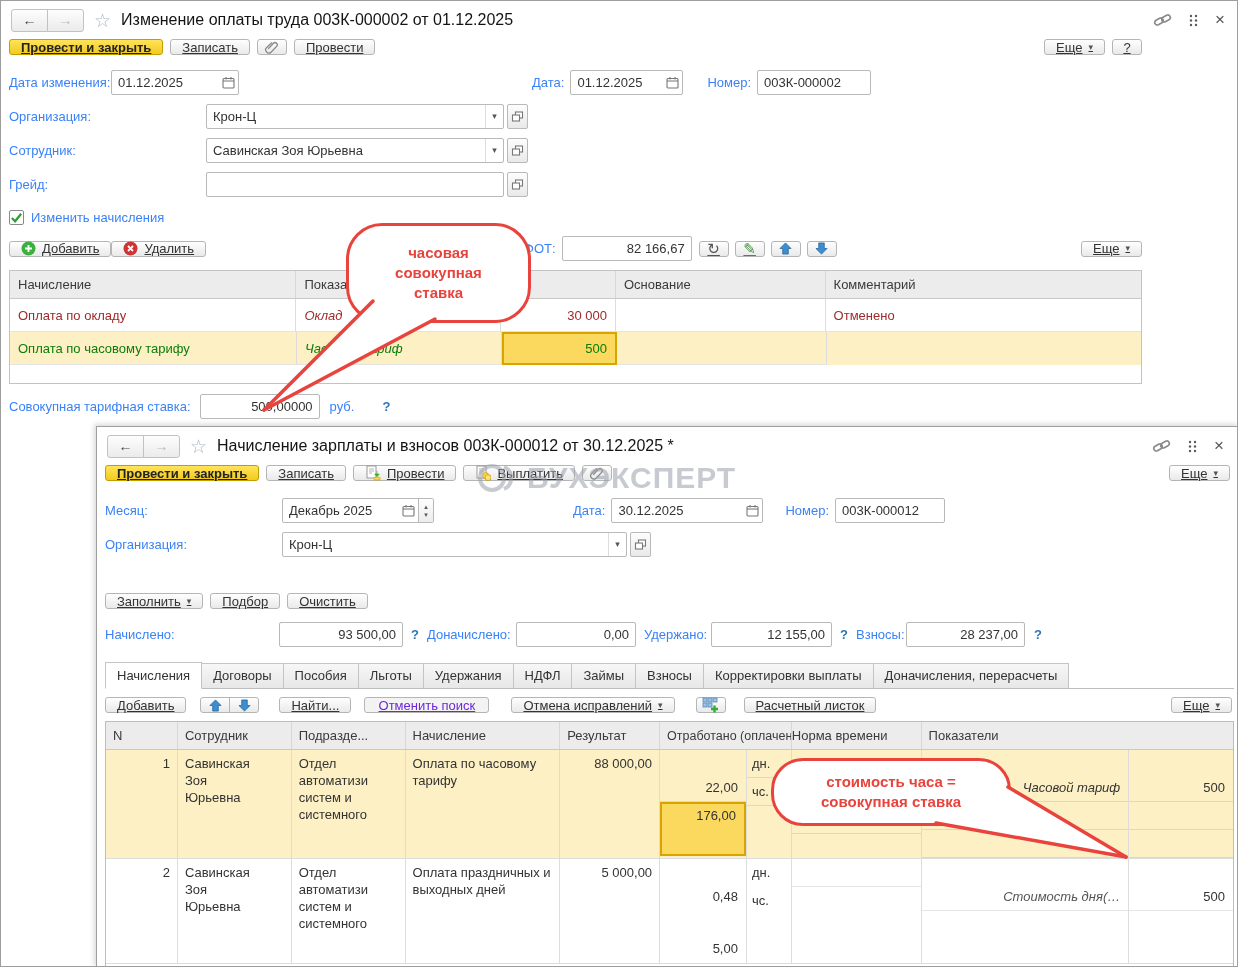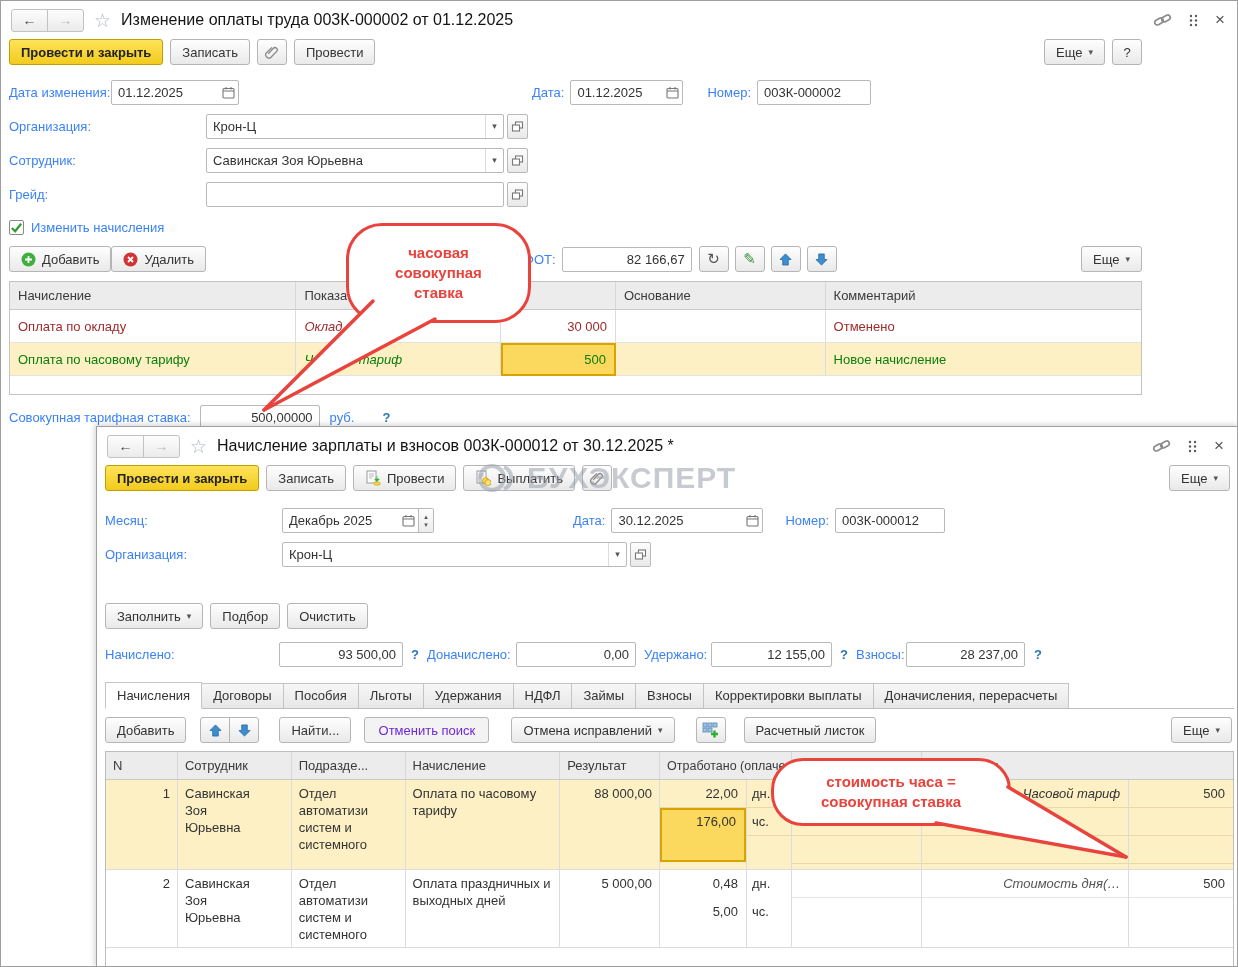--- a/index.html
+++ b/index.html
@@ -1,23 +1,23 @@
 <!DOCTYPE html>
 <html><head>
 <meta charset="utf-8">
 <style>
   * { margin:0; padding:0; box-sizing:border-box; }
   html,body { background:#fff; }
   body { font-family:"Liberation Sans", sans-serif; font-size:13px; color:#333; }
   #stage { position:relative; width:1238px; height:967px; background:#fff; border:1px solid #9e9e9e; overflow:hidden; }
 
   
-  .btn { display:inline-flex; align-items:center; justify-content:center; gap:6px; height:26px;
+  .btn { display:inline-flex; align-items:center; justify-content:center; gap:6px; height:16px;
          padding:0 11px; border:1px solid #b5b5b5; border-radius:3px;
-         background:linear-gradient(#fefefe,#e9e9e9); font-size:13px; color:#333; white-space:nowrap; cursor:default; }
+         background:linear-gradient(#fefefe,#e9e9e9); font-size:13px; color:#333; white-space:nowrap; cursor:default;text-decoration:underline; }
   .btn.yellow { background:linear-gradient(#ffe35a,#f2cb1d); border-color:#c0a000; font-weight:bold; color:#222; }
   .btn.sq { width:30px; padding:0; }
   .btn.disabled { color:#6d28d9; background:#f3f3f3; }
   .caret { font-size:9px; color:#555; line-height:1; }
   .lbl { color:#3b82f6; white-space:nowrap; }
   .field { display:inline-flex; align-items:center; height:25px; border:1px solid #b9b9b9; border-radius:2px;
            background:#fff; overflow:hidden; }
   .field .val { flex:1; padding:0 6px; white-space:nowrap; }
   .field .val.num { text-align:right; }
   .seg { display:flex; align-items:center; justify-content:center; height:100%; }
@@ -84,21 +84,21 @@
   .t2 .h { display:flex; align-items:center; padding:0 7px; border-right:1px solid #d7d7d7; white-space:nowrap; overflow:hidden; }
   .t2 .drow { display:flex; border-bottom:1px solid #dcdcdc; }
   .t2 .c { border-right:1px solid #dcdcdc; padding:5px 7px 0; line-height:17px; }
   .c-n{width:72px; text-align:right;} .c-emp{width:114px} .c-div{width:114px} .c-acc{width:155px}
   .c-res{width:100px; text-align:right;} .c-wnum{width:87px; padding:0 !important;} .c-wunit{width:45px; padding:0 !important;}
   .c-norm{width:130px; padding:0 !important;} .c-iname{width:208px; padding:0 !important;} .c-ival{width:104px; padding:0 !important; border-right:0 !important;}
   .g-worked{width:132px} .g-ind{width:312px; border-right:0 !important;}
   .yellow-row { background:#fdf0c4; }
   .mini { height:28px; line-height:27px; border-bottom:1px solid #e6e6e6; padding:0 8px; white-space:nowrap; overflow:hidden; }
   .yellow-row .mini { border-bottom:1px solid #ead9a4; }
-  .mini.r { text-align:right; }
+  .mini.r { text-align:right;margin-top:24px; }
   .mini.l { padding-left:5px; }
   .mini.it { font-style:italic; }
   .mini.gray { color:#555; }
   .hlbox { height:54px; background:#fbd85e; border:2px solid #d9a300; text-align:right; padding:3px 8px 0; }
   .prewrap { white-space:pre-line; }
   .t2filler { height:29px; }
 
   
   .bubble { position:absolute; background:#fff; border:3px solid #e8433c; border-radius:36px; z-index:45;
             display:flex; flex-direction:column; align-items:center; justify-content:center;
@@ -306,21 +306,20 @@
           <div class="td w1c1 ind">Оклад</div>
           <div class="td w1c2 numcell">30 000</div>
           <div class="td w1c3"></div>
           <div class="td w1c4">Отменено</div>
         </div>
         <div class="tr greenrow">
           <div class="td w1c0">Оплата по часовому тарифу</div>
           <div class="td w1c1 ind">Часовой тариф</div>
           <div class="td w1c2 numcell hl">500</div>
           <div class="td w1c3"></div>
-          <div class="td w1c4">Новое начисление</div>
         </div>
         <div class="t1filler"></div>
       </div>
 
       <div class="frow" style="margin-top:10px">
         <span class="lbl">Совокупная тарифная ставка:</span>
         <div class="field" style="width:120px; margin-left:9px">
           <span class="val num">500,00000</span>
         </div>
         <span class="lbl" style="margin-left:10px">руб.</span>

